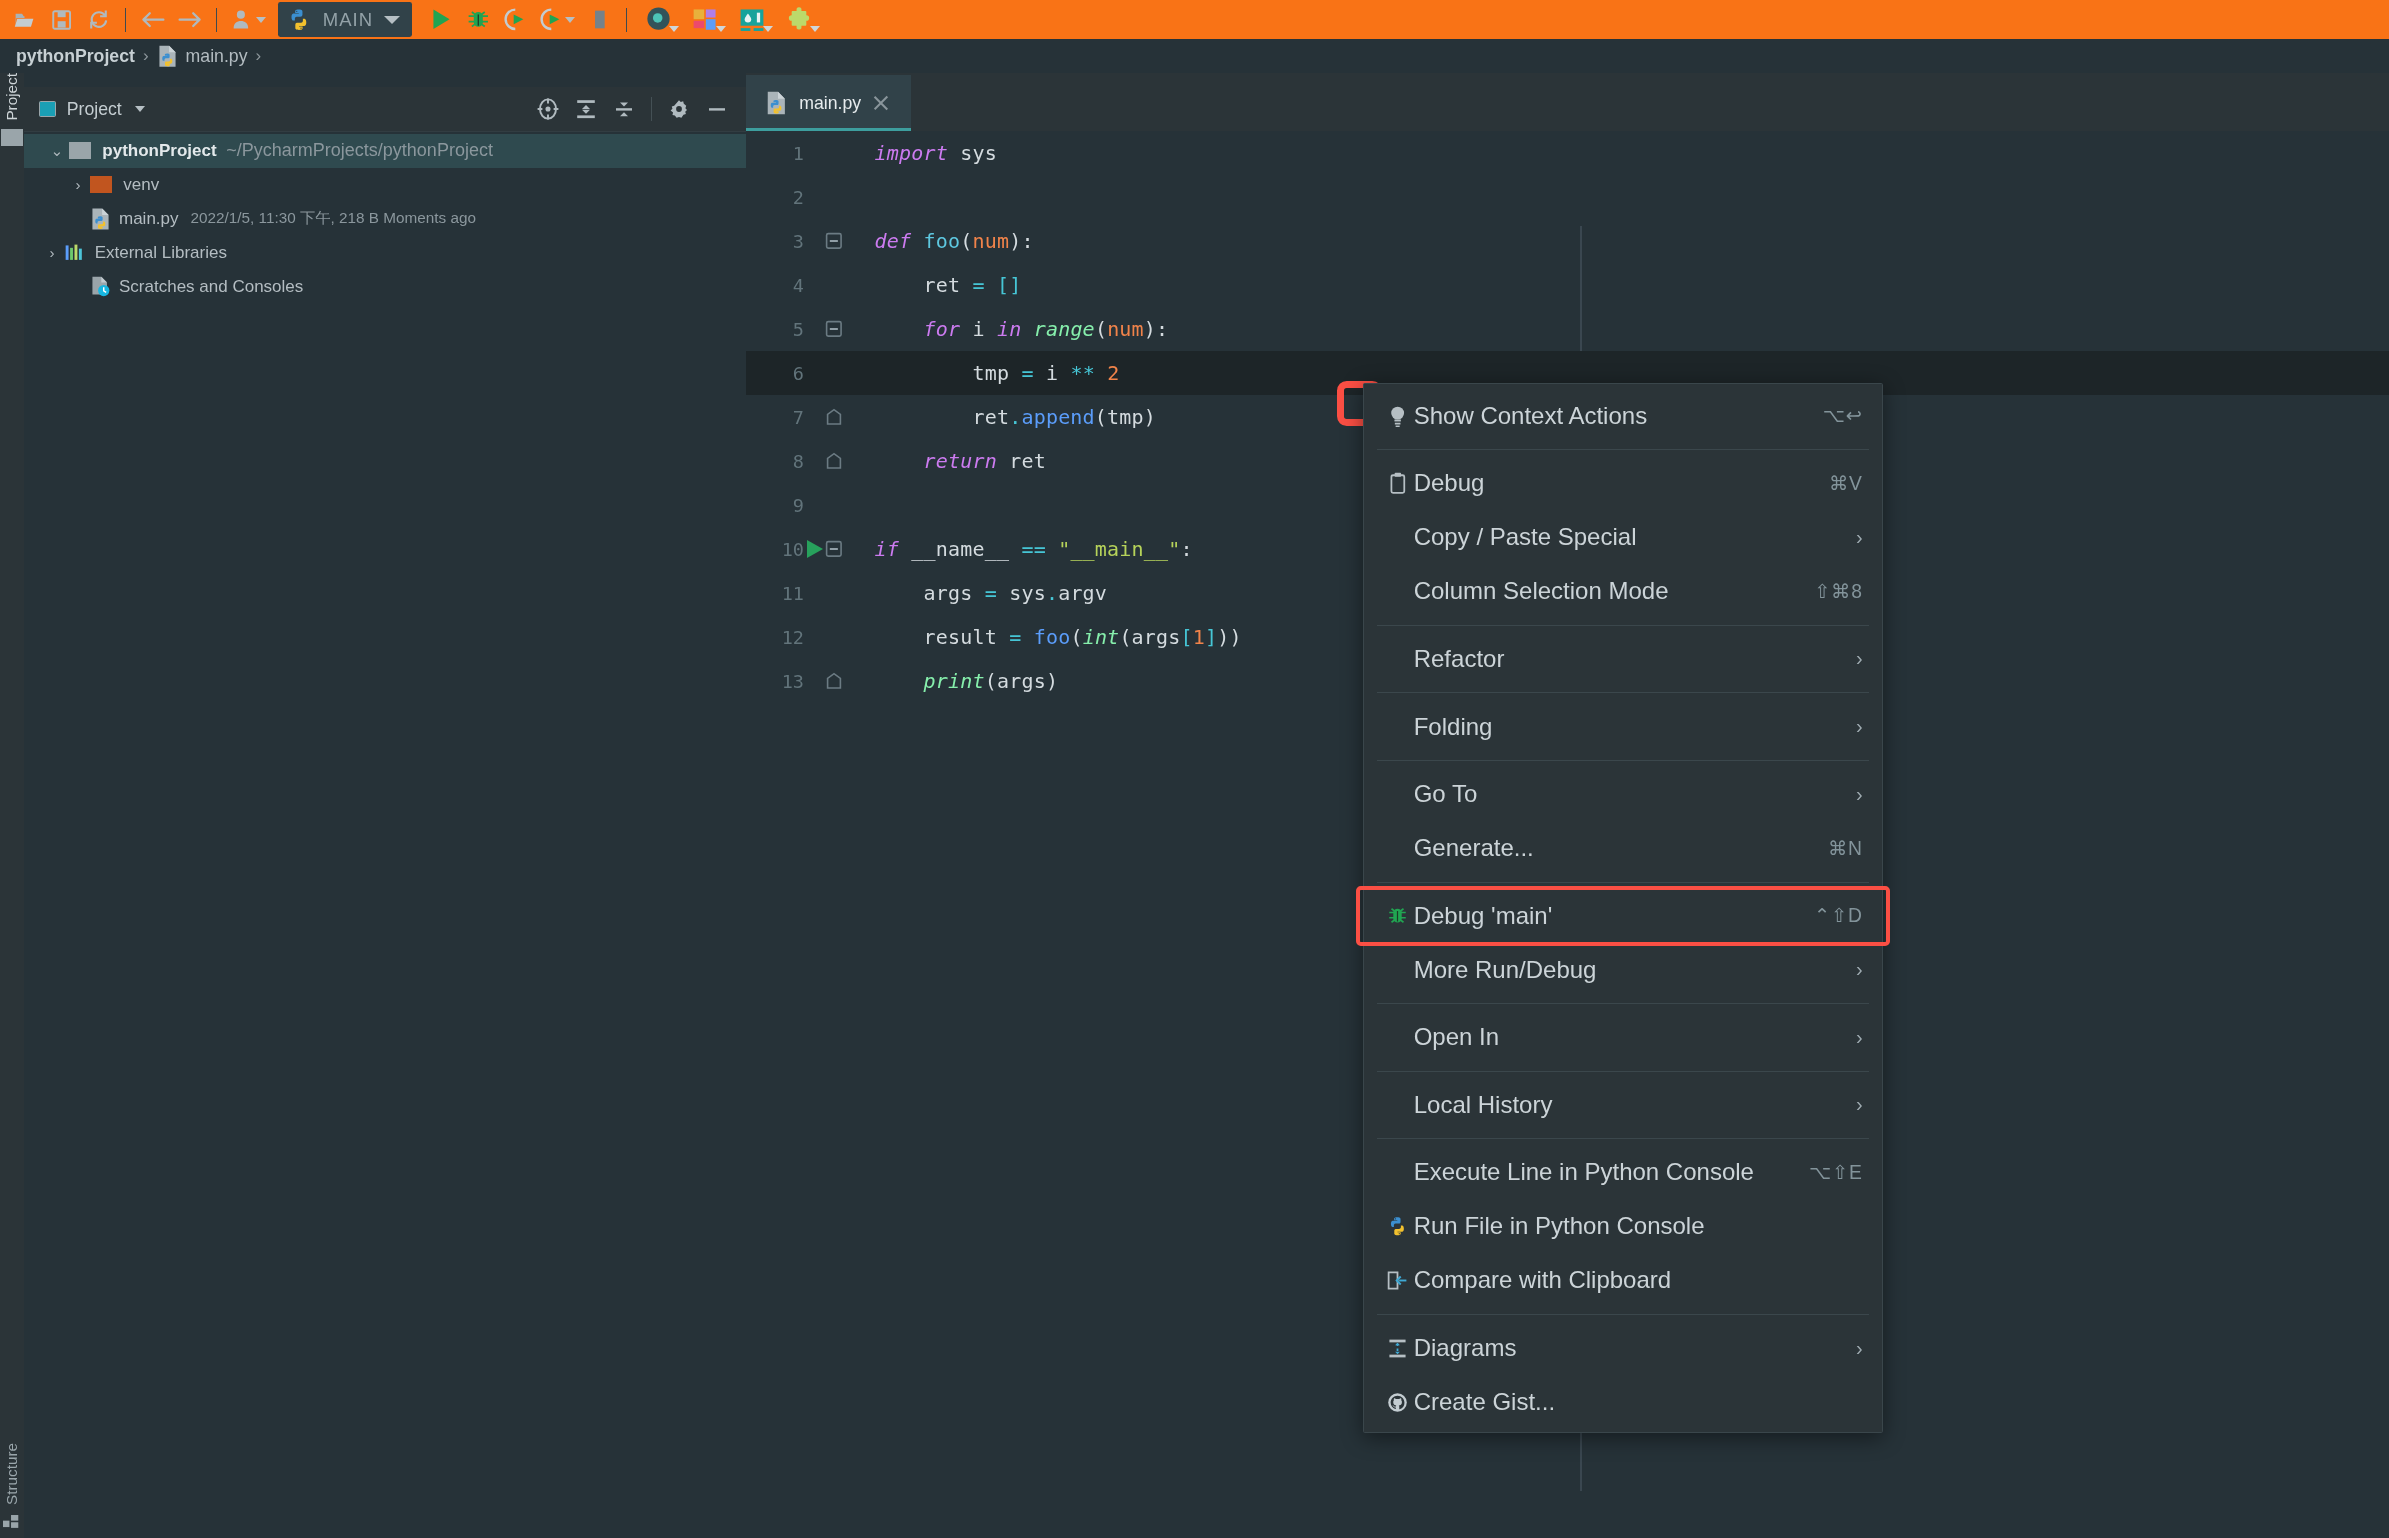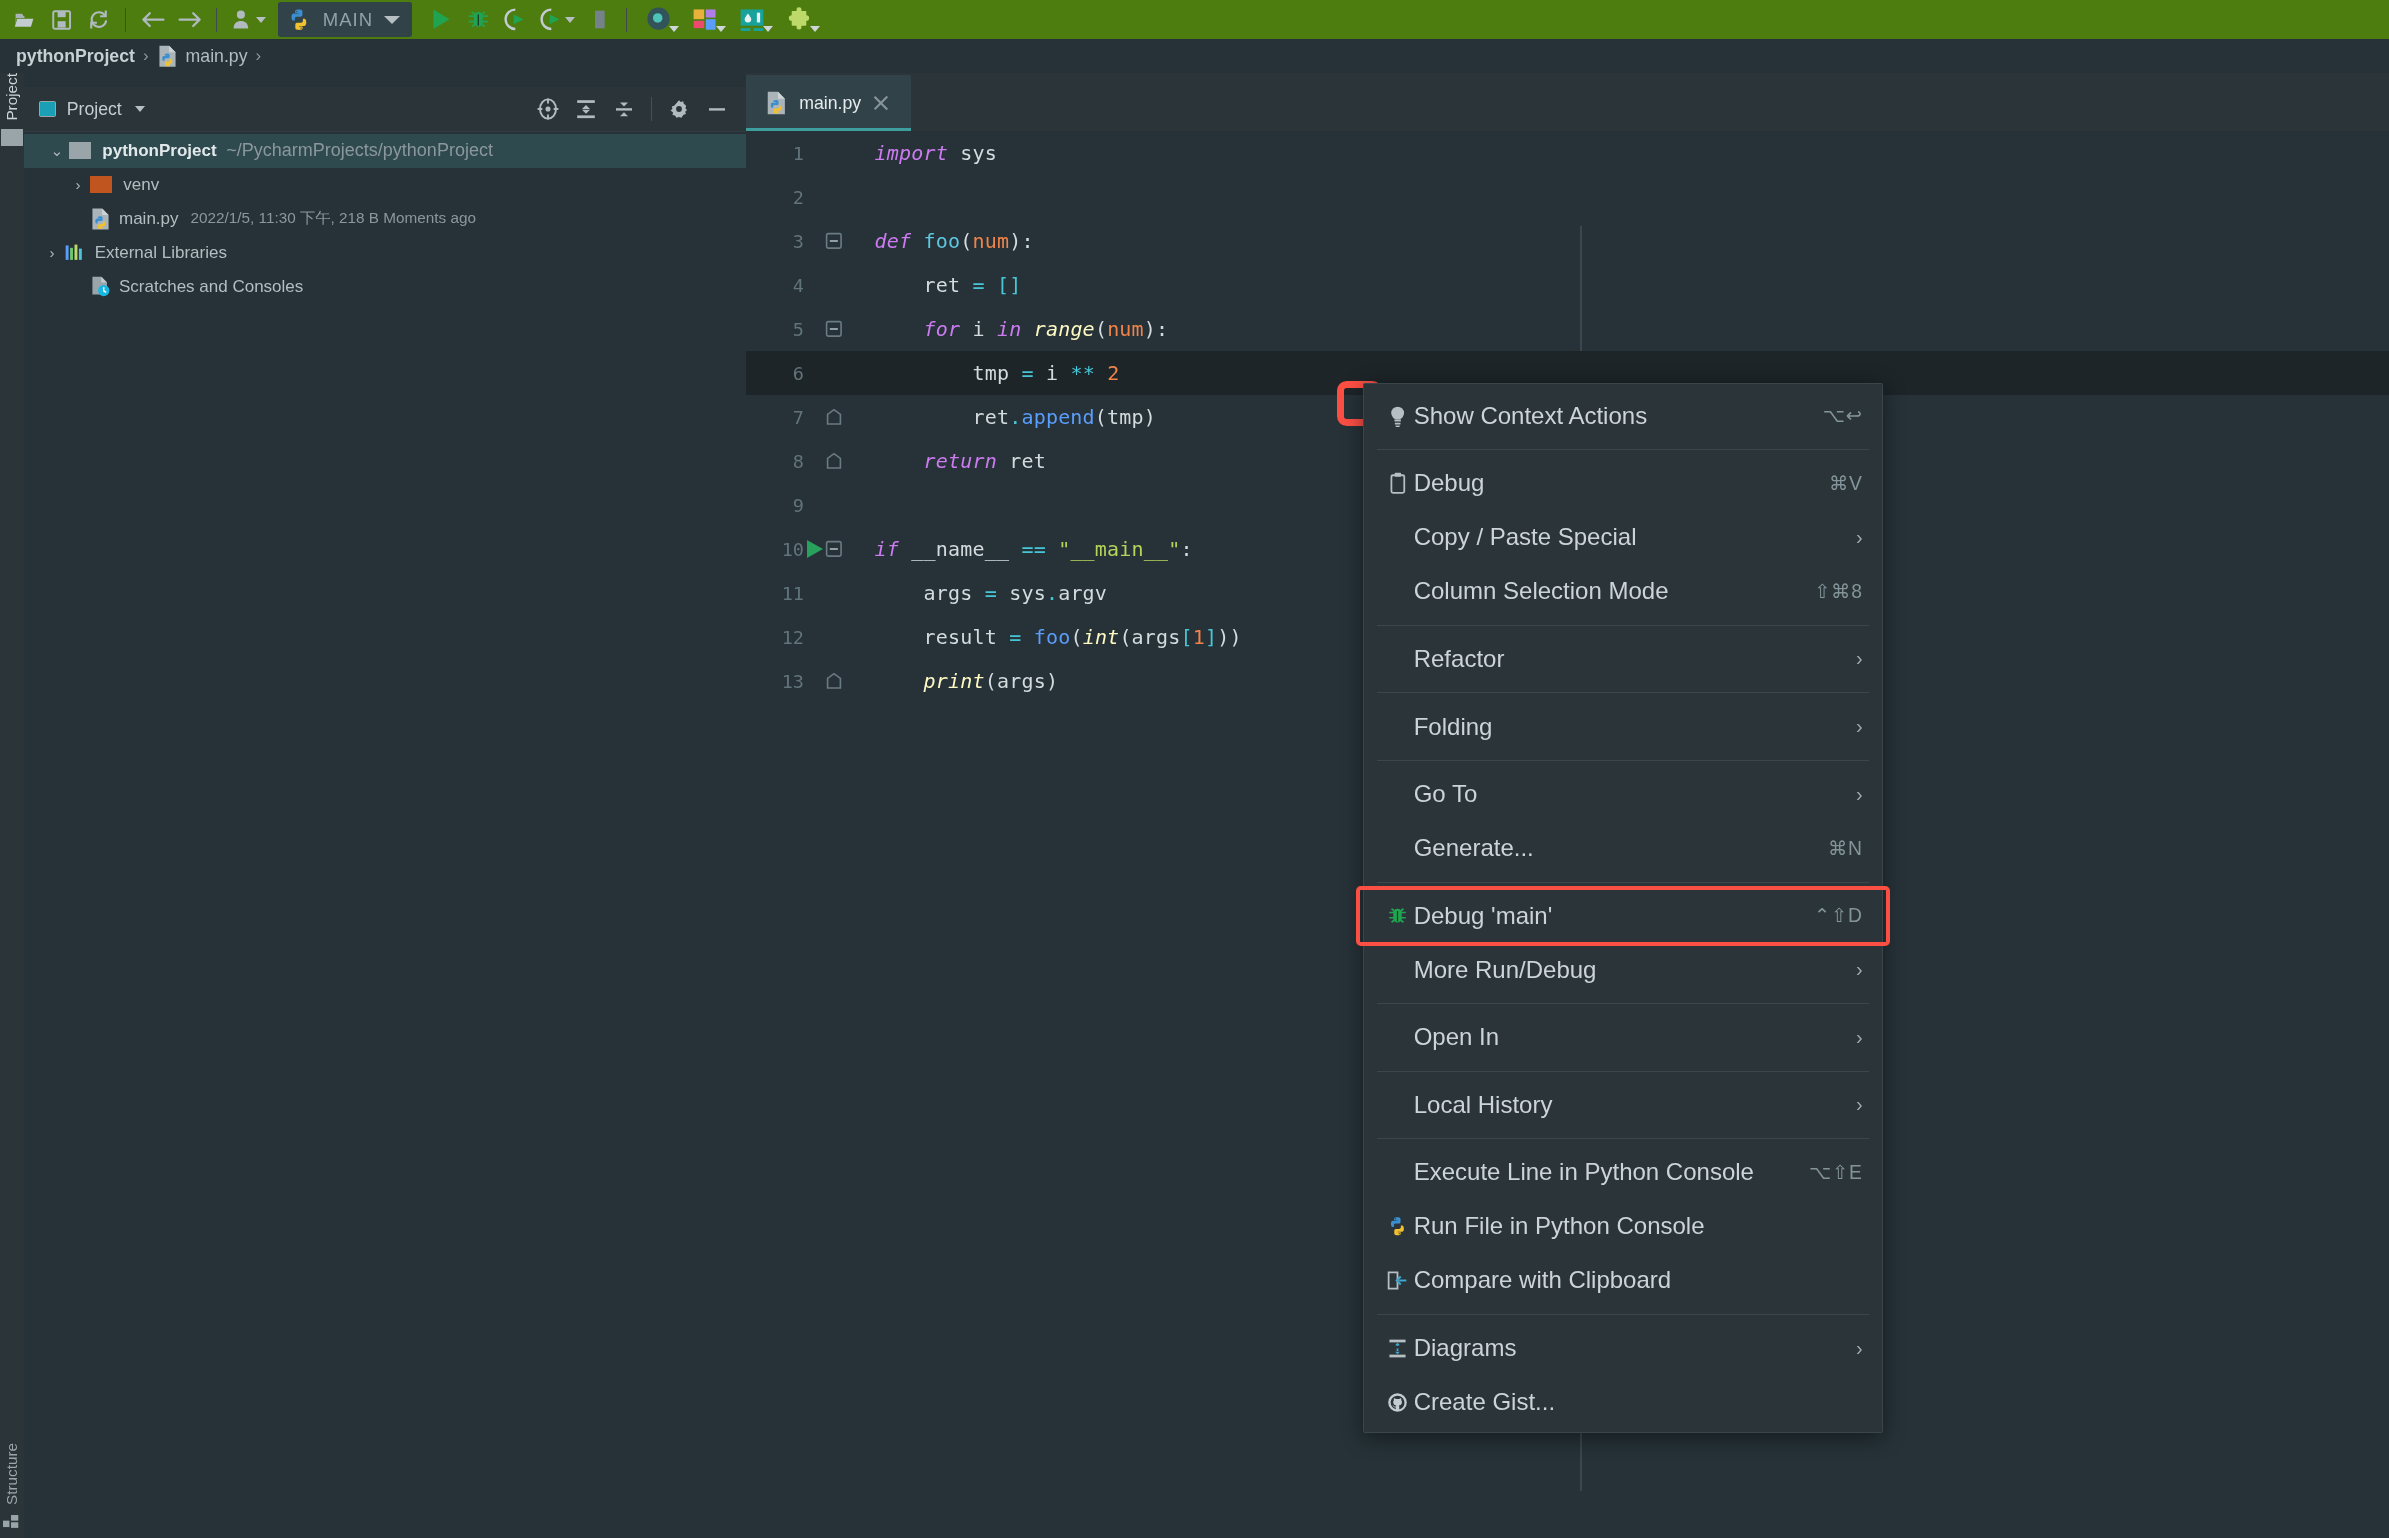--- a/index.html
+++ b/index.html
@@ -8,21 +8,21 @@
     background:#2b3438;
     font-family:"Liberation Sans", sans-serif;
     color:#bbc4c9;
     -webkit-font-smoothing:antialiased;
   }
   .app { position:relative; width:2389px; height:1539px; background:#263238; }
 
   
   .toolbar {
     position:absolute; left:0; top:0; width:2389px; height:39px;
-    background:#4d7c0f; display:flex; align-items:center; padding-left:6.4px;
+    background:#f97316; display:flex; align-items:center; padding-left:6.4px;
   }
   .tb-btn { width:37px; height:32px; display:flex; align-items:center; justify-content:center; position:relative; }
   .tb-sep { width:0.8px; height:24px; background:#3f4a4f; margin:0 8px; }
   .runcfg {
     display:flex; align-items:center; height:35px; background:#314249;
     padding:0 11.3px 0 9.7px; border-radius:2.4px; gap:11.3px; margin-left:4.8px;
   }
   .runcfg-name { font-size:18.5px; color:#93a2a8; letter-spacing:1px; }
   .caret-dn { width:0;height:0;border-left:8px solid transparent;border-right:8px solid transparent;border-top:8.9px solid #b6bfc4; }
   .caret-sm { width:0;height:0;border-left:5.6px solid transparent;border-right:5.6px solid transparent;border-top:6.4px solid #b6bfc4; }
@@ -98,21 +98,21 @@
   .codetext {
     font-size:20px; white-space:pre; letter-spacing:0.2px; margin-left:14.5px;
     font-family:"DejaVu Sans Mono", monospace;
   }
   .gline { position:absolute; left:834px; top:95px; width:1.6px; height:1265px; background:#3a4750; }
 
   
   .kw   { color:#cc7bf0; font-style:italic; }
   .def  { color:#5ec8e0; }
   .fn   { color:#5b9dfa; }
-  .fn-i { color:#fef9c3; font-style:italic; }
+  .fn-i { color:#86efac; font-style:italic; }
   .par  { color:#f0834a; }
   .num  { color:#f0834a; }
   .op   { color:#46c6d6; }
   .str  { color:#b6d35a; }
   .plain{ color:#d4dbdf; }
   .dot  { color:#46c6d6; }
   .runarrow { position:absolute; left:-53px; top:13px; width:0;height:0;
     border-top:9.7px solid transparent;border-bottom:9.7px solid transparent;border-left:16px solid #27a15c; }
 
   

